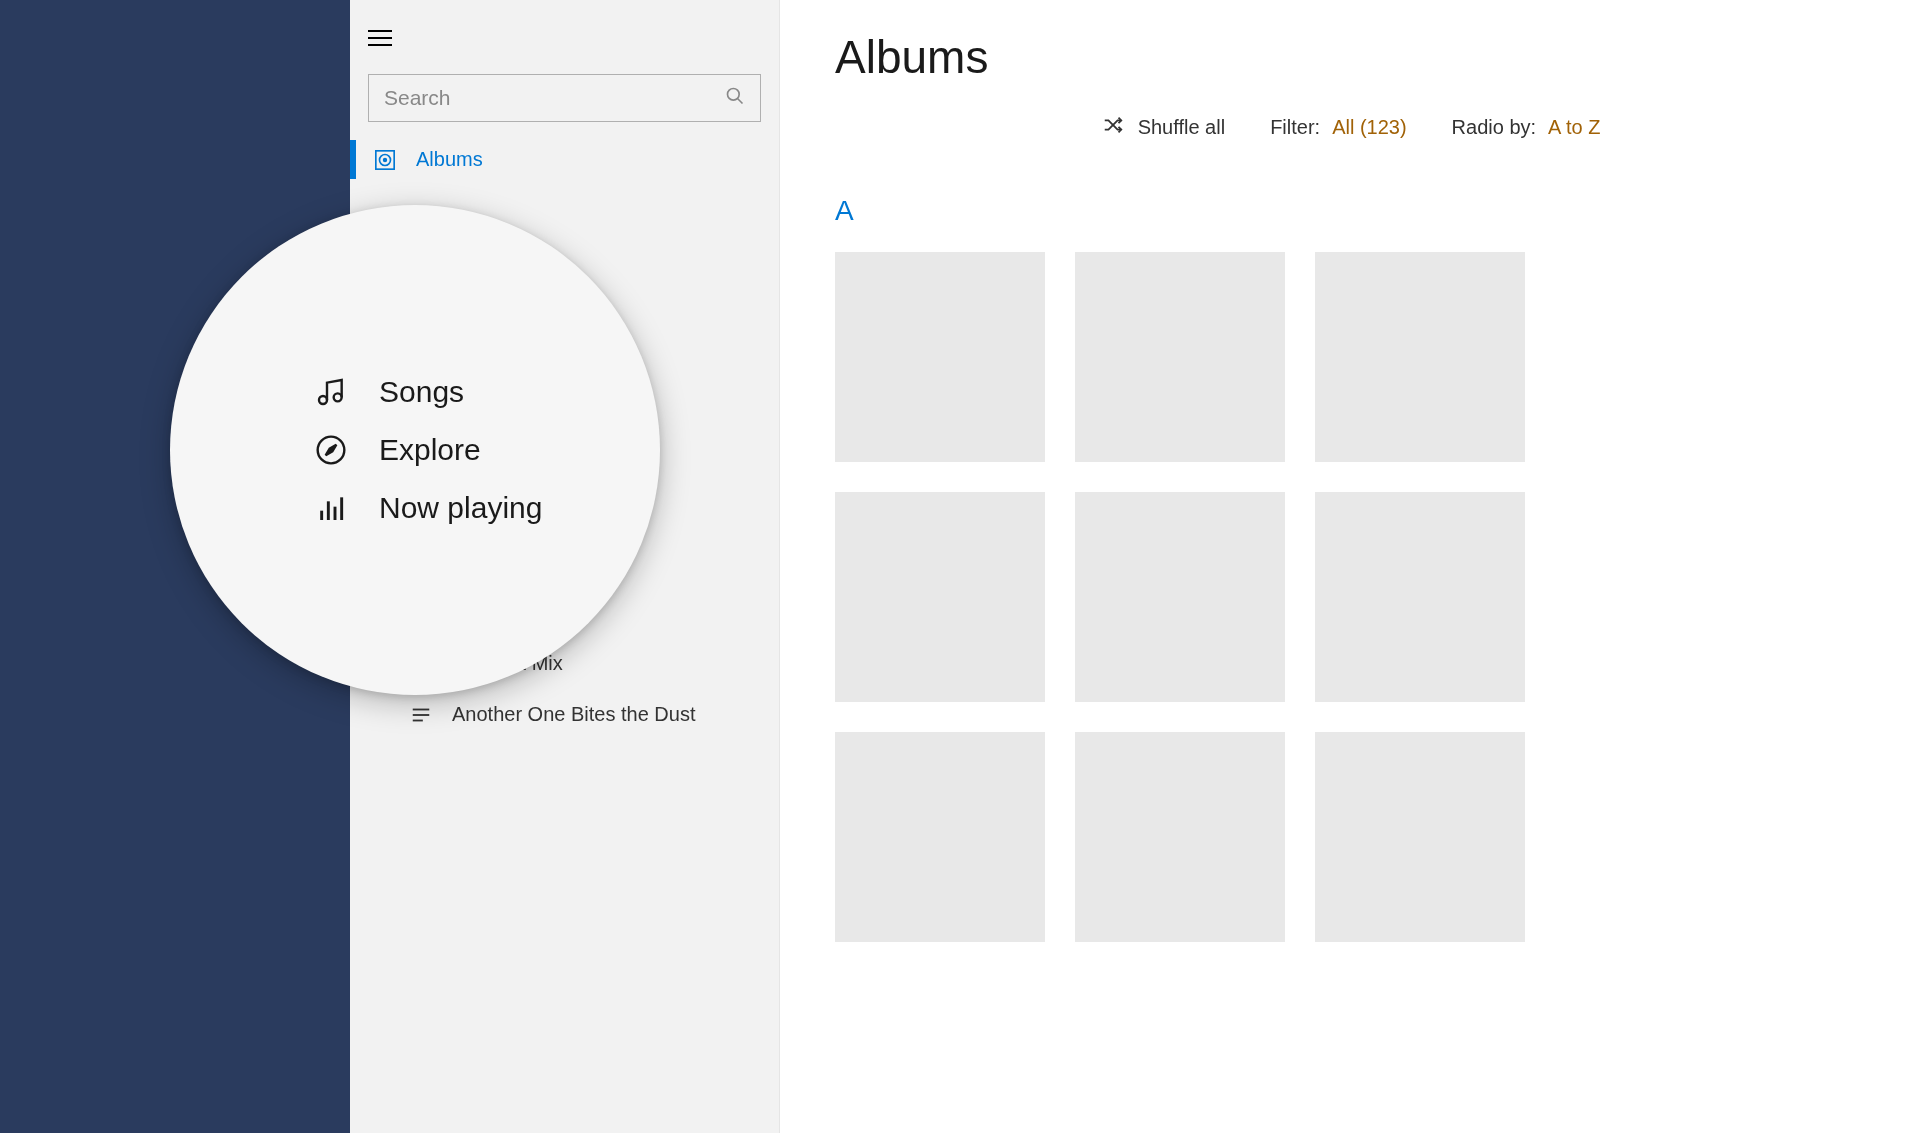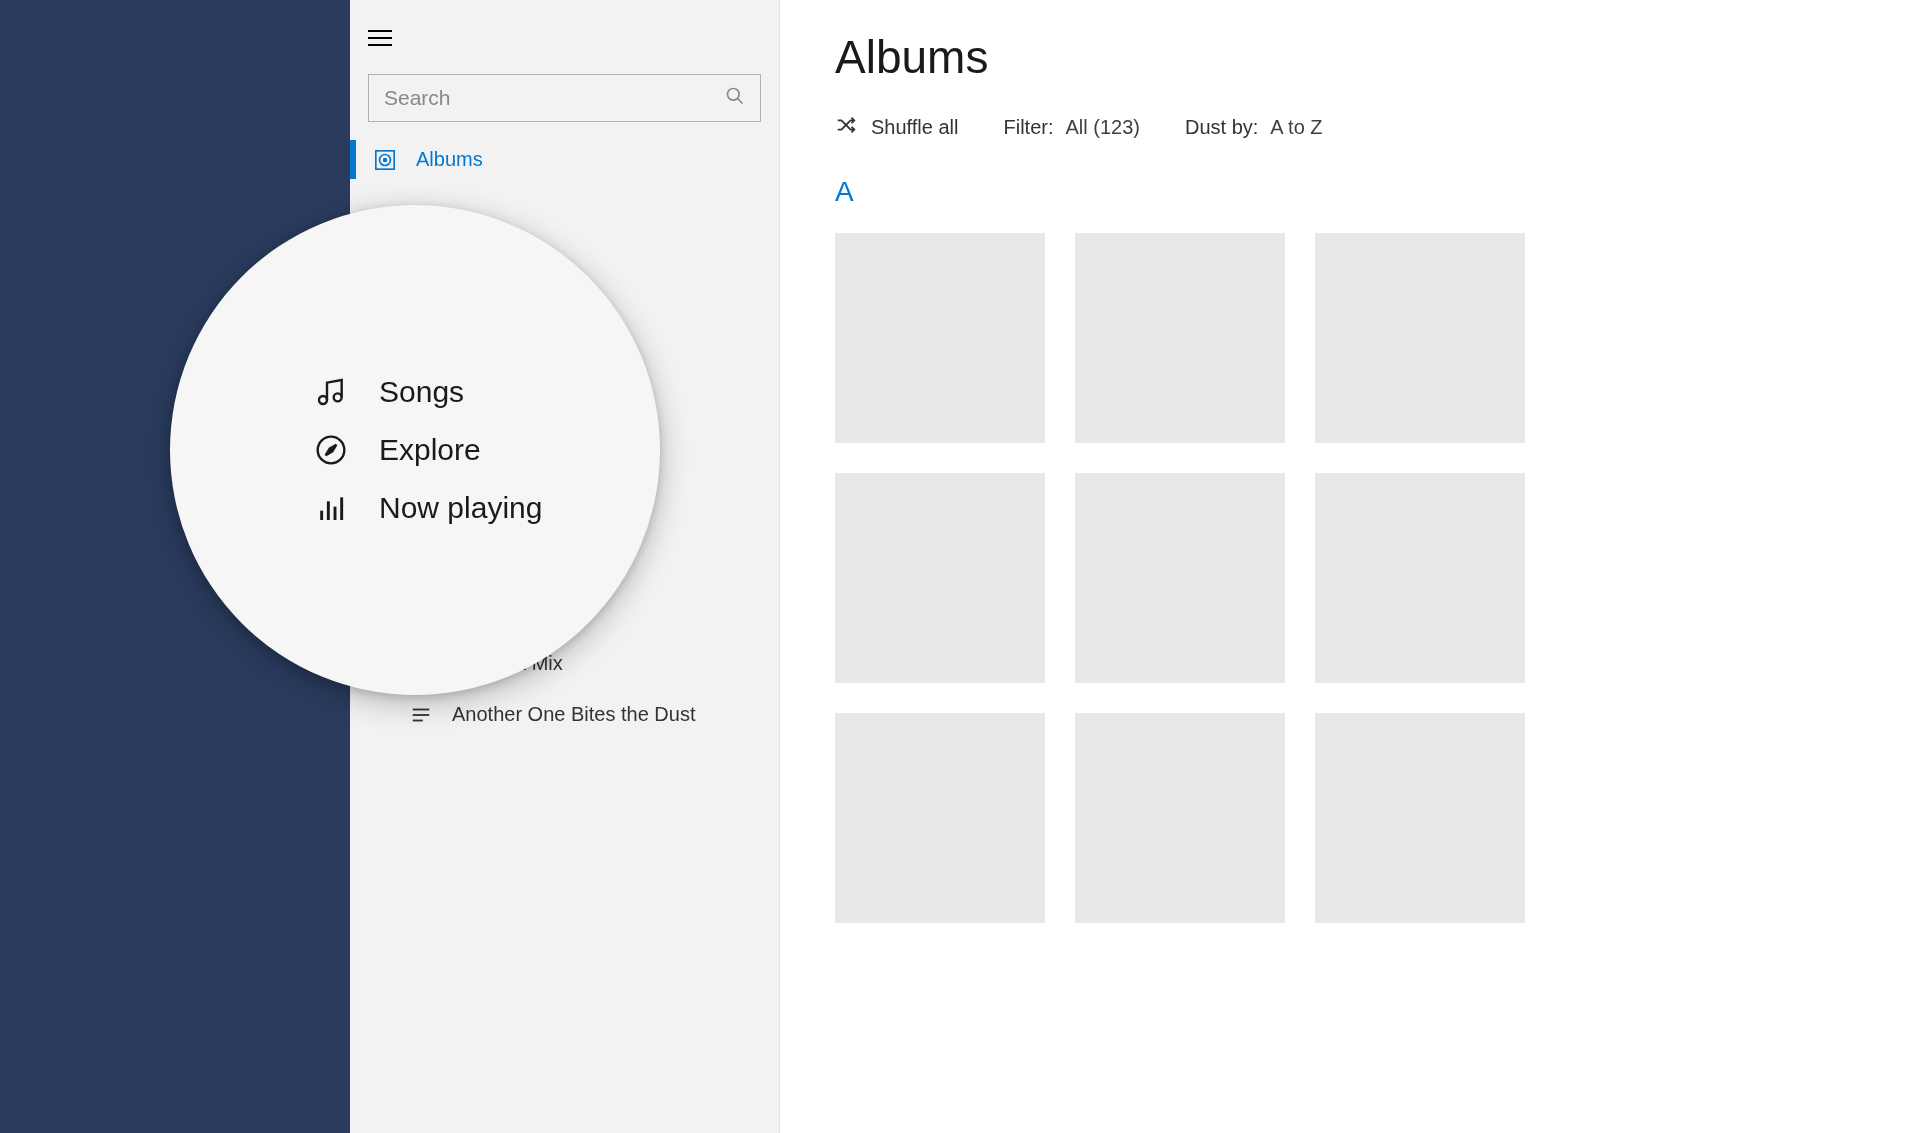--- a/index.html
+++ b/index.html
@@ -144,39 +144,40 @@
       font-size: 46px;
       font-weight: 400;
       color: #1a1a1a;
       margin-bottom: 30px;
     }
 
     .controls-row {
       display: flex;
       align-items: center;
       gap: 45px;
-      margin-bottom: 35px;
+      margin-bottom: 54px;
       font-size: 20px;
       color: #333;
+      justify-content: center;
     }
 
     .shuffle-control {
       display: flex;
       align-items: center;
       gap: 14px;
       cursor: pointer;
     }
 
     .filter-control, .sort-control {
       display: flex;
       gap: 12px;
     }
 
     .filter-value, .sort-value {
-      color: #404040;
+      color: #a16207;
       cursor: pointer;
     }
 
     .section-letter {
       font-size: 28px;
       color: #0078d4;
       margin-bottom: 25px;
     }
 
     .album-grid {
@@ -317,21 +318,21 @@
       </span>
       <span>Shuffle all</span>
     </div>
 
     <div class="filter-control">
       <span>Filter:</span>
       <span class="filter-value">All (123)</span>
     </div>
 
     <div class="sort-control">
-      <span>Dust by:</span>
+      <span>Radio by:</span>
       <span class="sort-value">A to Z</span>
     </div>
   </div>
 
   <div class="section-letter">A</div>
 
   <div class="album-grid">
     <div class="album-tile"></div>
     <div class="album-tile"></div>
     <div class="album-tile"></div>

